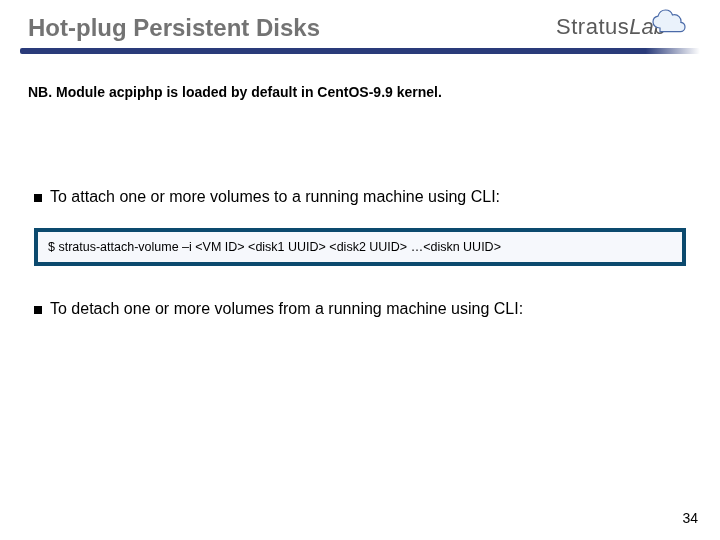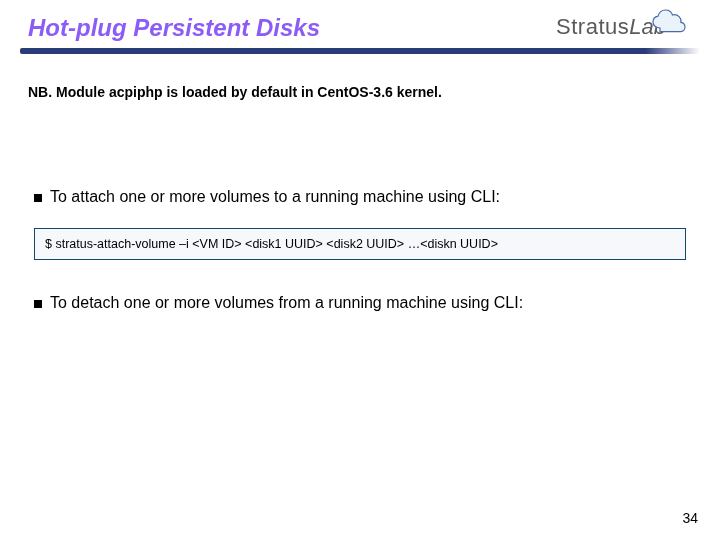--- a/index.html
+++ b/index.html
@@ -14,22 +14,21 @@
   }
   .header {
     display: flex;
     justify-content: space-between;
     align-items: flex-start;
     padding: 14px 28px 0 28px;
   }
   .title {
     font-size: 24px;
     font-weight: bold;
-    color: #8b5cf6;
-    font-style: italic;
+    color: #737373;
   }
   .logo {
     display: flex;
     align-items: center;
     gap: 4px;
   }
   .logo-text {
     font-size: 22px;
     color: #5a5a5a;
     display: flex;
@@ -66,21 +65,21 @@
   }
   .bullet-sq {
     display: inline-block;
     width: 8px;
     height: 8px;
     background: #000;
     flex-shrink: 0;
     margin-top: 6px;
   }
   .code-box {
-    border: 1px solid #0c4a6e;
+    border: 4px solid #0c4a6e;
     background: #f6f8fc;
     padding: 8px 10px;
     font-size: 12.5px;
     font-family: Arial, Helvetica, sans-serif;
     color: #000;
     margin: 0 6px 34px 6px;
   }
   .page-num {
     position: absolute;
     bottom: 14px;
@@ -104,21 +103,21 @@
         <path d="M12 20c-4 0-7-2.5-7-6 0-3 2.2-5.3 5-5.8C11 4.5 14 2 17.5 2c3.2 0 6 2 7 5 .6-.2 1.3-.3 2-.3 3.6 0 6.5 2.9 6.5 6.5 0 .4 0 .8-.1 1.2 2.3.4 4.1 2.3 4.1 4.6 0 2.6-2.1 4.7-4.7 4.7H12z" fill="#eaf2fb" stroke="#4a6aa8" stroke-width="1.2"></path>
       </svg>
     </span>
   </div>
 </div>
 
 <div class="hr-line"></div>
 
 <div class="content">
 
-  <div class="note">NB. Module acpiphp is loaded by default in CentOS-3.6 kernel.</div>
+  <div class="note">NB. Module acpiphp is loaded by default in CentOS-9.9 kernel.</div>
 
   <div class="bullet-line">
     <span class="bullet-sq"></span>
     <span>To attach   one or more volumes to a running machine using CLI:</span>
   </div>
 
   <div class="code-box">$ stratus-attach-volume –i &lt;VM ID&gt; &lt;disk1 UUID&gt; &lt;disk2 UUID&gt; …&lt;diskn UUID&gt;</div>
 
   <div class="bullet-line">
     <span class="bullet-sq"></span>

